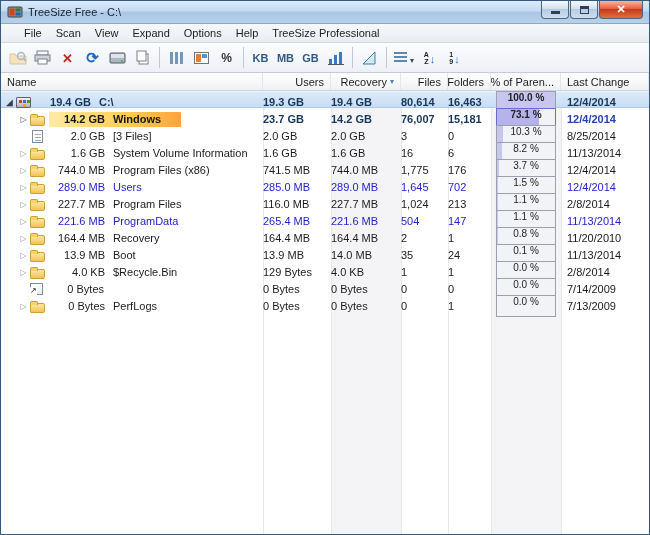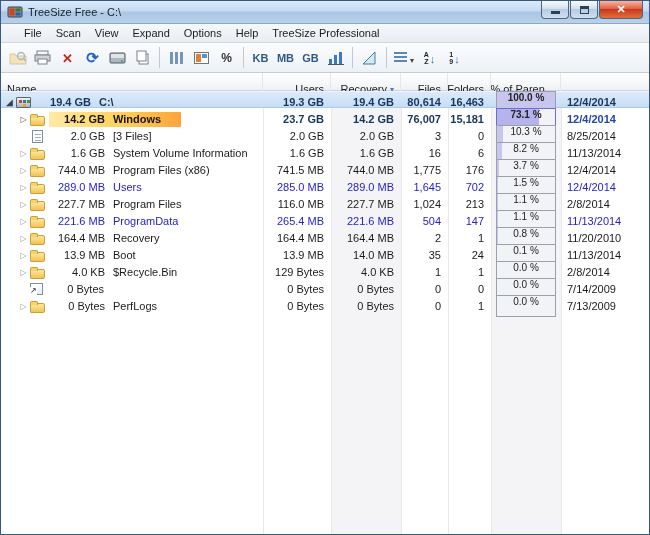--- a/index.html
+++ b/index.html
@@ -35,38 +35,38 @@
   .pct-glyph{font-weight:bold;font-size:12px;color:#333}
   .list-glyph{width:13px;height:11px;background:repeating-linear-gradient(180deg,#5f87ad 0 2px,transparent 2px 4px)}
   .caret::before{content:"\25BE";font-size:8px;color:#444;margin-left:3px}
   .sort-letters{display:flex;flex-direction:column;align-items:center;font-size:7px;line-height:7px;font-weight:bold;color:#222}
   .sort-az::before{content:"A"} .sort-az::after{content:"Z"}
   .sort-19::before{content:"1"} .sort-19::after{content:"9"}
   .down-arrow::before{content:"\2193";color:#2a6fd6;font-size:11px;font-weight:bold;margin-left:1px}
 
   
   .lv-header{display:grid;grid-template-columns:262px 68px 70px 47px 43px 70px 1fr;height:18px;flex:0 0 18px;background:linear-gradient(#ffffff,#f7f8fa 55%,#eef0f3);border-bottom:1px solid #cfd4da;font-size:11px;color:#1c1c1c}
-  .hcell{display:flex;align-items:center;padding:16px 6px;border-right:1px solid #e4e6ea;white-space:nowrap;overflow:hidden}
+  .hcell{display:flex;align-items:center;padding:1px 6px;border-right:1px solid #e4e6ea;white-space:nowrap;overflow:hidden}
   .hcell.right{justify-content:flex-end}
   .hcell.sorted::after{content:"\25BE";font-size:8px;color:#4f7fb8;margin-left:3px}
 
   
   .lv-body{position:relative;flex:1;overflow:hidden;font-size:11px}
   .stripe{position:absolute;top:0;bottom:0;background:#f4f4f6;z-index:0}
   .stripe.s1{left:330px;width:70px} .stripe.s2{left:490px;width:70px}
   .vline{position:absolute;top:0;bottom:0;width:1px;background:#e9e9ec;z-index:0}
   #tree-rows{position:relative;z-index:1}
 
   .row{display:grid;grid-template-columns:262px 68px 70px 47px 43px 70px 1fr;height:17px;align-items:center;color:#1b1b1b}
   .name-cell{display:flex;align-items:center;height:100%;overflow:hidden;white-space:nowrap}
   .arrow{flex:0 0 13px;text-align:center;font-size:8px;color:#9a9a9a}
   .arrow.expanded{color:#3d3d3d}
   .hl{display:flex;align-items:center;height:15px;padding:0 2px}
   .size-label{display:inline-block;width:54px;text-align:right;margin-right:8px}
-  .cell.num{text-align:right;padding-right:7px;white-space:nowrap}
+  .cell.num{padding-right:7px;white-space:nowrap}
   .cell.date{padding-left:6px;white-space:nowrap}
   .pcell{display:flex;justify-content:center;align-items:center}
   .bar{position:relative;width:60px;height:22px;border:1px solid #9aa0ac;background:#f2f3f6}
   .fill{position:absolute;left:0;top:0;bottom:0;background:#c8c5ef}
   .ptext{position:absolute;left:0;right:0;top:0;bottom:0;text-align:center;font-size:10px;line-height:12px;color:#222}
 
   
   .tree-icon{flex:0 0 auto;display:inline-block}
   .drive-icon{width:15px;height:11px;border:1px solid #5c646e;border-radius:1px;background:linear-gradient(#f2f4f6,#aab3bd);position:relative;margin-right:4px}
   .drive-icon::before{content:"";position:absolute;left:2px;top:2px;width:3px;height:3px;background:#d23f23;box-shadow:4px 0 0 #2f6fc4,8px 0 0 #3f9b3a,4px 4px 0 #e0a32e}
@@ -207,20 +207,21 @@
     </div>
   </div>
 
   <div class="lv-header">
     <div class="hcell">Name</div>
     <div class="hcell right">Users</div>
     <div class="hcell right sorted">Recovery</div>
     <div class="hcell right">Files</div>
     <div class="hcell right">Folders</div>
     <div class="hcell right">% of Paren...</div>
+    <div class="hcell">Last Change</div>
   </div>
 
   <div class="lv-body">
     <div class="stripe s1"></div>
     <div class="stripe s2"></div>
     <div class="vline" style="left:262px"></div>
     <div class="vline" style="left:330px"></div>
     <div class="vline" style="left:400px"></div>
     <div class="vline" style="left:447px"></div>
     <div class="vline" style="left:490px"></div>

